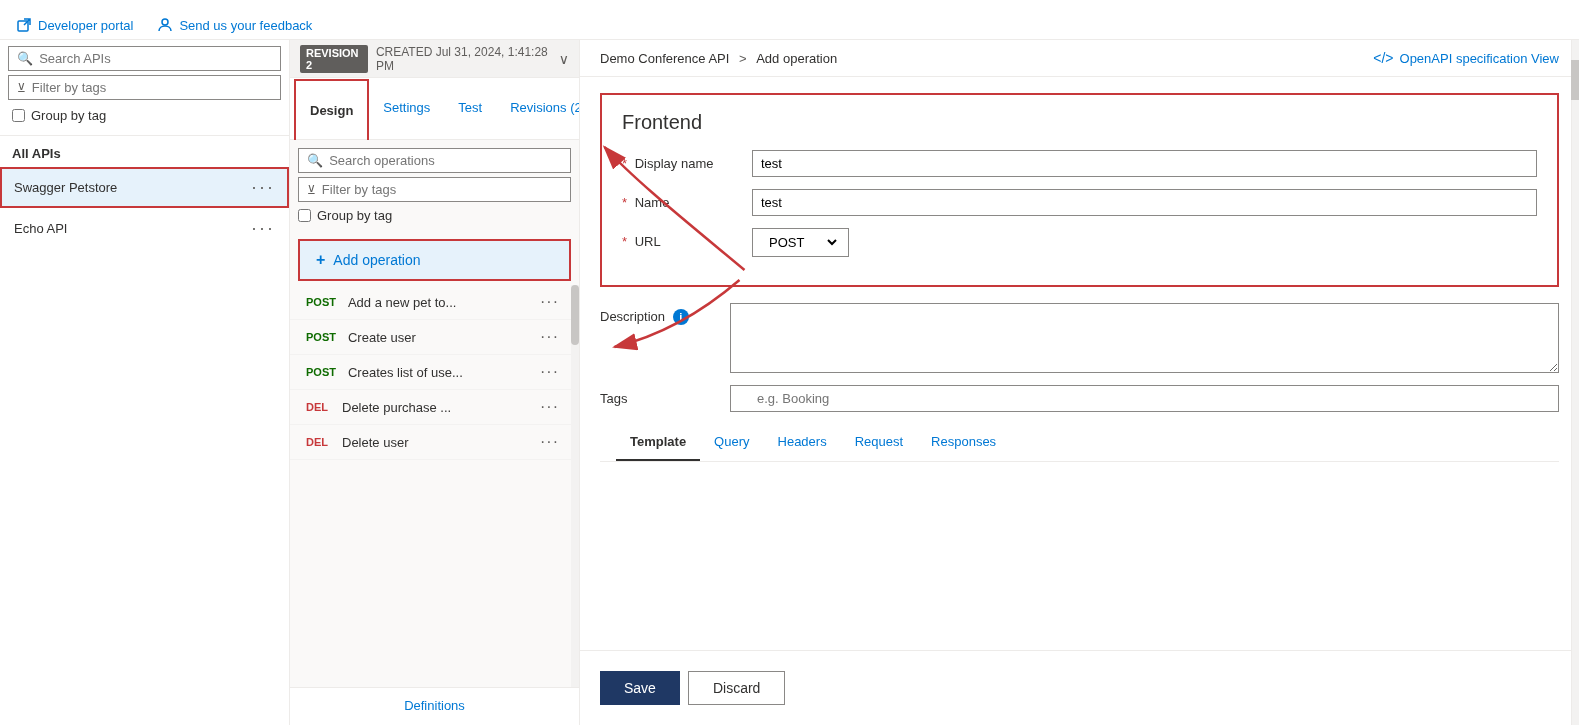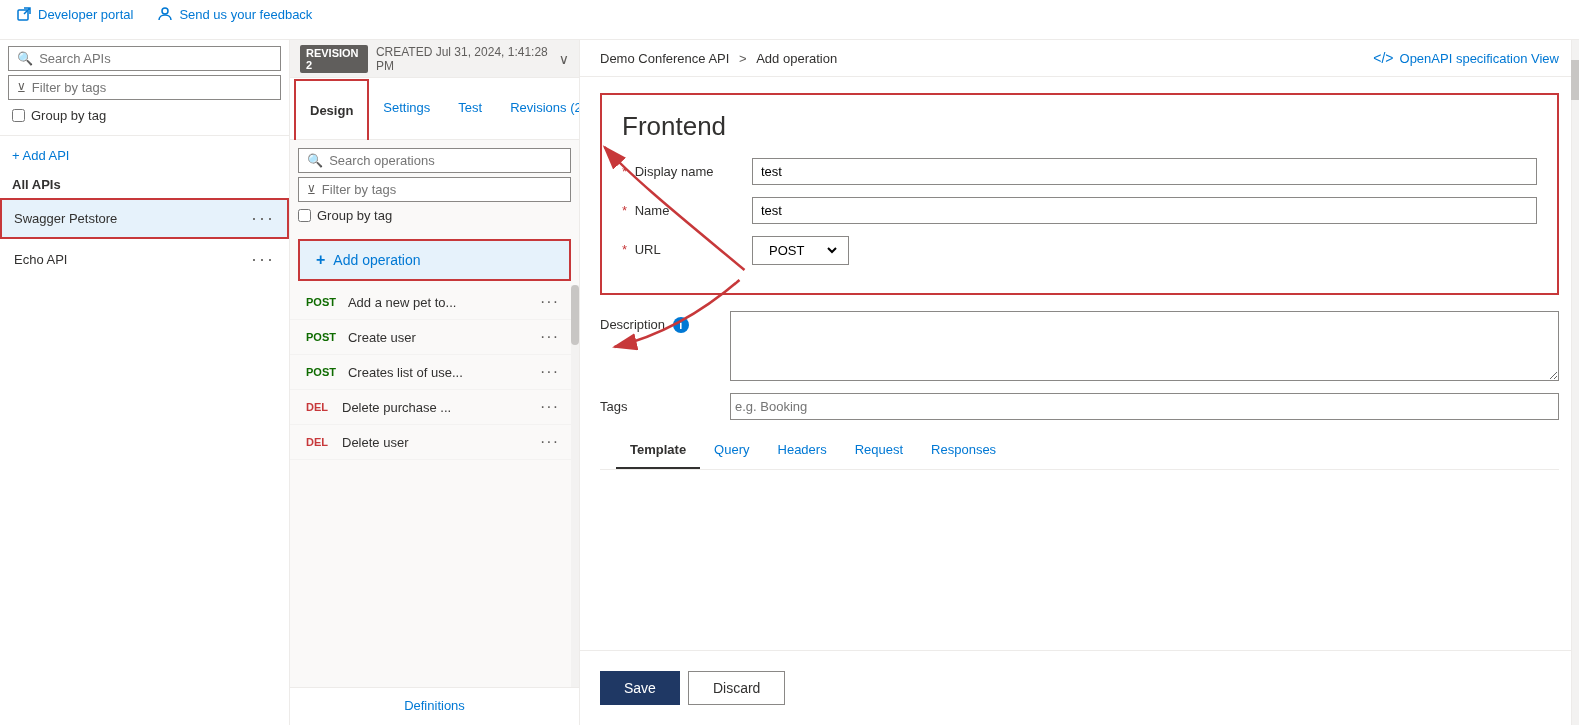--- a/index.html
+++ b/index.html
@@ -1,20 +1,20 @@
 <!DOCTYPE html>
 <html><head>
   <meta charset="utf-8">
   <style>
     * { box-sizing: border-box; margin: 0; padding: 0; }
     body { font-family: 'Segoe UI', Arial, sans-serif; font-size: 13px; background: #f3f2f1; color: #323130; overflow: hidden; width: 1579px; height: 725px; }
 
     
     .top-bar {
-      display: flex; align-items: flex-start; gap: 24px;
+      display: flex; align-items: flex-end; gap: 24px;
       background: #fff; border-bottom: 1px solid #edebe9;
       padding: 6px 16px; height: 40px;
     }
     .top-bar-link {
       display: flex; align-items: center; gap: 6px;
       color: #0078d4; font-size: 13px; cursor: pointer; text-decoration: none;
     }
     .top-bar-link svg { width: 16px; height: 16px; }
 
     
@@ -167,21 +167,21 @@
       display: flex; align-items: center; gap: 6px;
       color: #0078d4; font-size: 13px; cursor: pointer;
     }
 
     
     .form-area { flex: 1; padding: 16px 20px; overflow-y: auto; }
 
     .frontend-box {
       border: 2px solid #c7383a; padding: 16px 20px; margin-bottom: 16px;
     }
-    .frontend-title { font-size: 26px; font-weight: 400; margin-bottom: 16px; }
+    .frontend-title { font-size: 20px; font-weight: 400; margin-bottom: 16px; }
 
     .form-row {
       display: flex; align-items: flex-start; margin-bottom: 12px;
     }
     .form-label {
       width: 130px; min-width: 130px; padding-top: 6px; font-size: 13px; color: #323130;
     }
     .required-star { color: #c7383a; margin-right: 4px; }
     .form-input {
       flex: 1; border: 1px solid #8a8886; padding: 5px 8px;
@@ -200,21 +200,21 @@
     .url-path-input {
       flex: 1; border: 1px solid #8a8886; padding: 5px 8px;
       font-size: 13px; outline: none; background: #fff;
     }
 
     .description-textarea {
       flex: 1; border: 1px solid #8a8886; padding: 5px 8px;
       font-size: 13px; outline: none; background: #fff; height: 70px; resize: vertical;
     }
     .tags-input {
-      flex: 1; border: 1px solid #8a8886; padding: 5px 4px;
+      flex: 1; border: 1px solid #8a8886; padding: 5px 26px;
       font-size: 13px; outline: none; background: #fff; color: #a19f9d;
     }
     .info-icon {
       display: inline-flex; align-items: center; justify-content: center;
       width: 16px; height: 16px; border-radius: 50%; background: #0078d4;
       color: #fff; font-size: 11px; font-weight: 700; margin-left: 4px; cursor: pointer;
     }
 
     
     .sub-tabs {
@@ -288,23 +288,20 @@
     </div>
     <div class="sidebar-search" style="margin-top:0;">
       <span style="color:#605e5c; font-size:12px;">⊻</span>
       <input type="text" placeholder="Filter by tags" style="">
     </div>
     <div class="sidebar-checkbox-row">
       <input type="checkbox" style="">
       <span>Group by tag</span>
     </div>
     <div class="sidebar-divider"></div>
-    <div class="sidebar-add-api">
-      <span>+ Add API</span>
-    </div>
     <div class="sidebar-section-title">All APIs</div>
 
     <div class="api-item selected">
       <span class="api-item-name">Swagger Petstore</span>
       <span class="api-item-dots">···</span>
     </div>
     <div class="api-item">
       <span class="api-item-name">Echo API</span>
       <span class="api-item-dots">···</span>
     </div>

